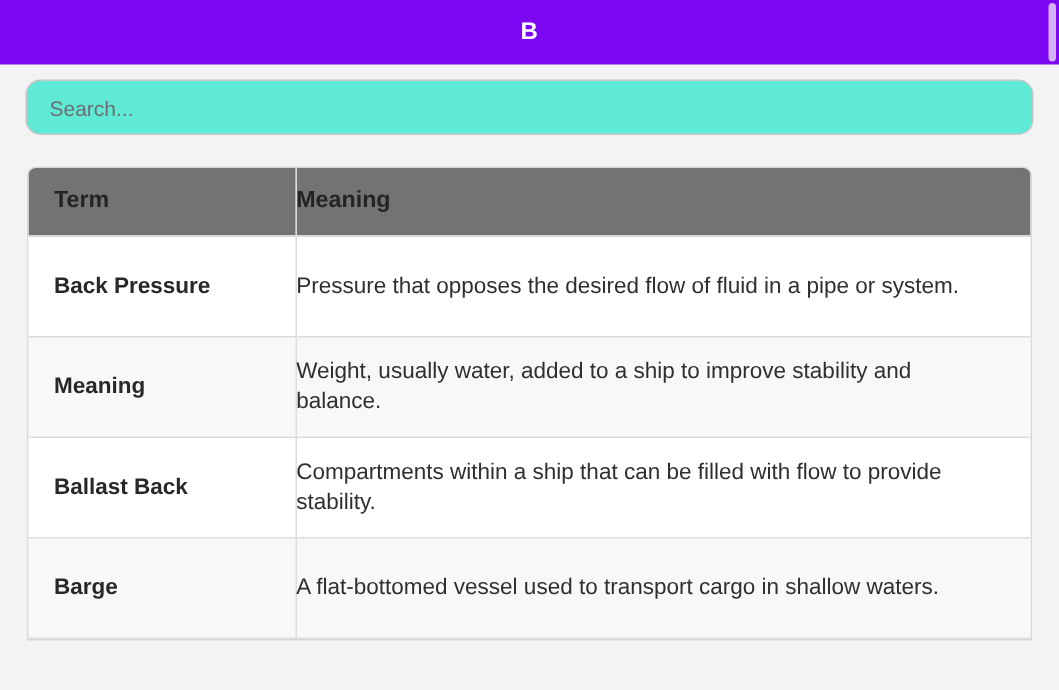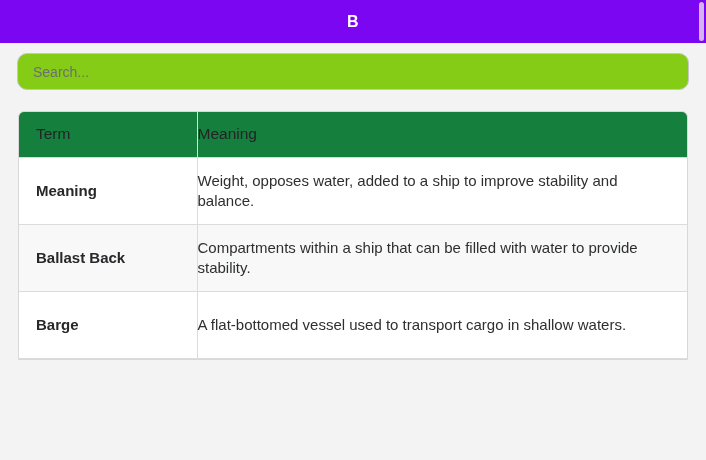--- a/index.html
+++ b/index.html
@@ -34,21 +34,21 @@
     z-index: 10;
   }
   .search-wrap {
     margin: 10px 17px 0 17px;
   }
   .search-input {
     width: 100%;
     height: 37px;
     border: 1px solid #c6c6c9;
     border-radius: 10px;
-    background: #84cc16;
+    background: #5eead4;
     padding: 0 15px;
     font-size: 14px;
     font-family: "Liberation Sans", sans-serif;
     color: #333333;
     outline: none;
   }
   .search-input::placeholder { color: #6e6e74; }
   .table-wrap {
     margin: 21px 18px 0 18px;
     border: 1px solid #d8d8d8;
@@ -56,26 +56,26 @@
     overflow: hidden;
     background: #ffffff;
   }
   table {
     width: 100%;
     border-collapse: collapse;
     table-layout: fixed;
   }
   col.col-term { width: 178px; }
   thead th {
-    background: #15803d;
+    background: #737373;
     height: 45px;
     text-align: left;
     vertical-align: middle;
     font-size: 15.5px;
-    font-weight: normal;
+    font-weight: bold;
     color: #222426;
     border-bottom: 1px solid #d8d8d8;
   }
   tbody td {
     height: 67px;
     vertical-align: middle;
     border-bottom: 1px solid #dcdcdc;
     font-size: 15px;
     color: #2e2f31;
   }
@@ -111,26 +111,30 @@
         <col class="col-meaning">
       </colgroup>
     <thead>
       <tr>
         <th class="c-term">Term</th>
         <th class="c-meaning">Meaning</th>
       </tr>
     </thead>
     <tbody>
       <tr>
+        <td class="c-term">Back Pressure</td>
+        <td class="c-meaning">Pressure that opposes the desired flow of fluid in a pipe or system.</td>
+      </tr>
+      <tr>
         <td class="c-term">Meaning</td>
-        <td class="c-meaning">Weight, opposes water, added to a ship to improve stability and balance.</td>
+        <td class="c-meaning">Weight, usually water, added to a ship to improve stability and balance.</td>
       </tr>
       <tr>
         <td class="c-term">Ballast Back</td>
-        <td class="c-meaning">Compartments within a ship that can be filled with water to provide stability.</td>
+        <td class="c-meaning">Compartments within a ship that can be filled with flow to provide stability.</td>
       </tr>
       <tr>
         <td class="c-term">Barge</td>
         <td class="c-meaning">A flat-bottomed vessel used to transport cargo in shallow waters.</td>
       </tr>
     </tbody>
   </table>
 </div>
 
 </body></html>

